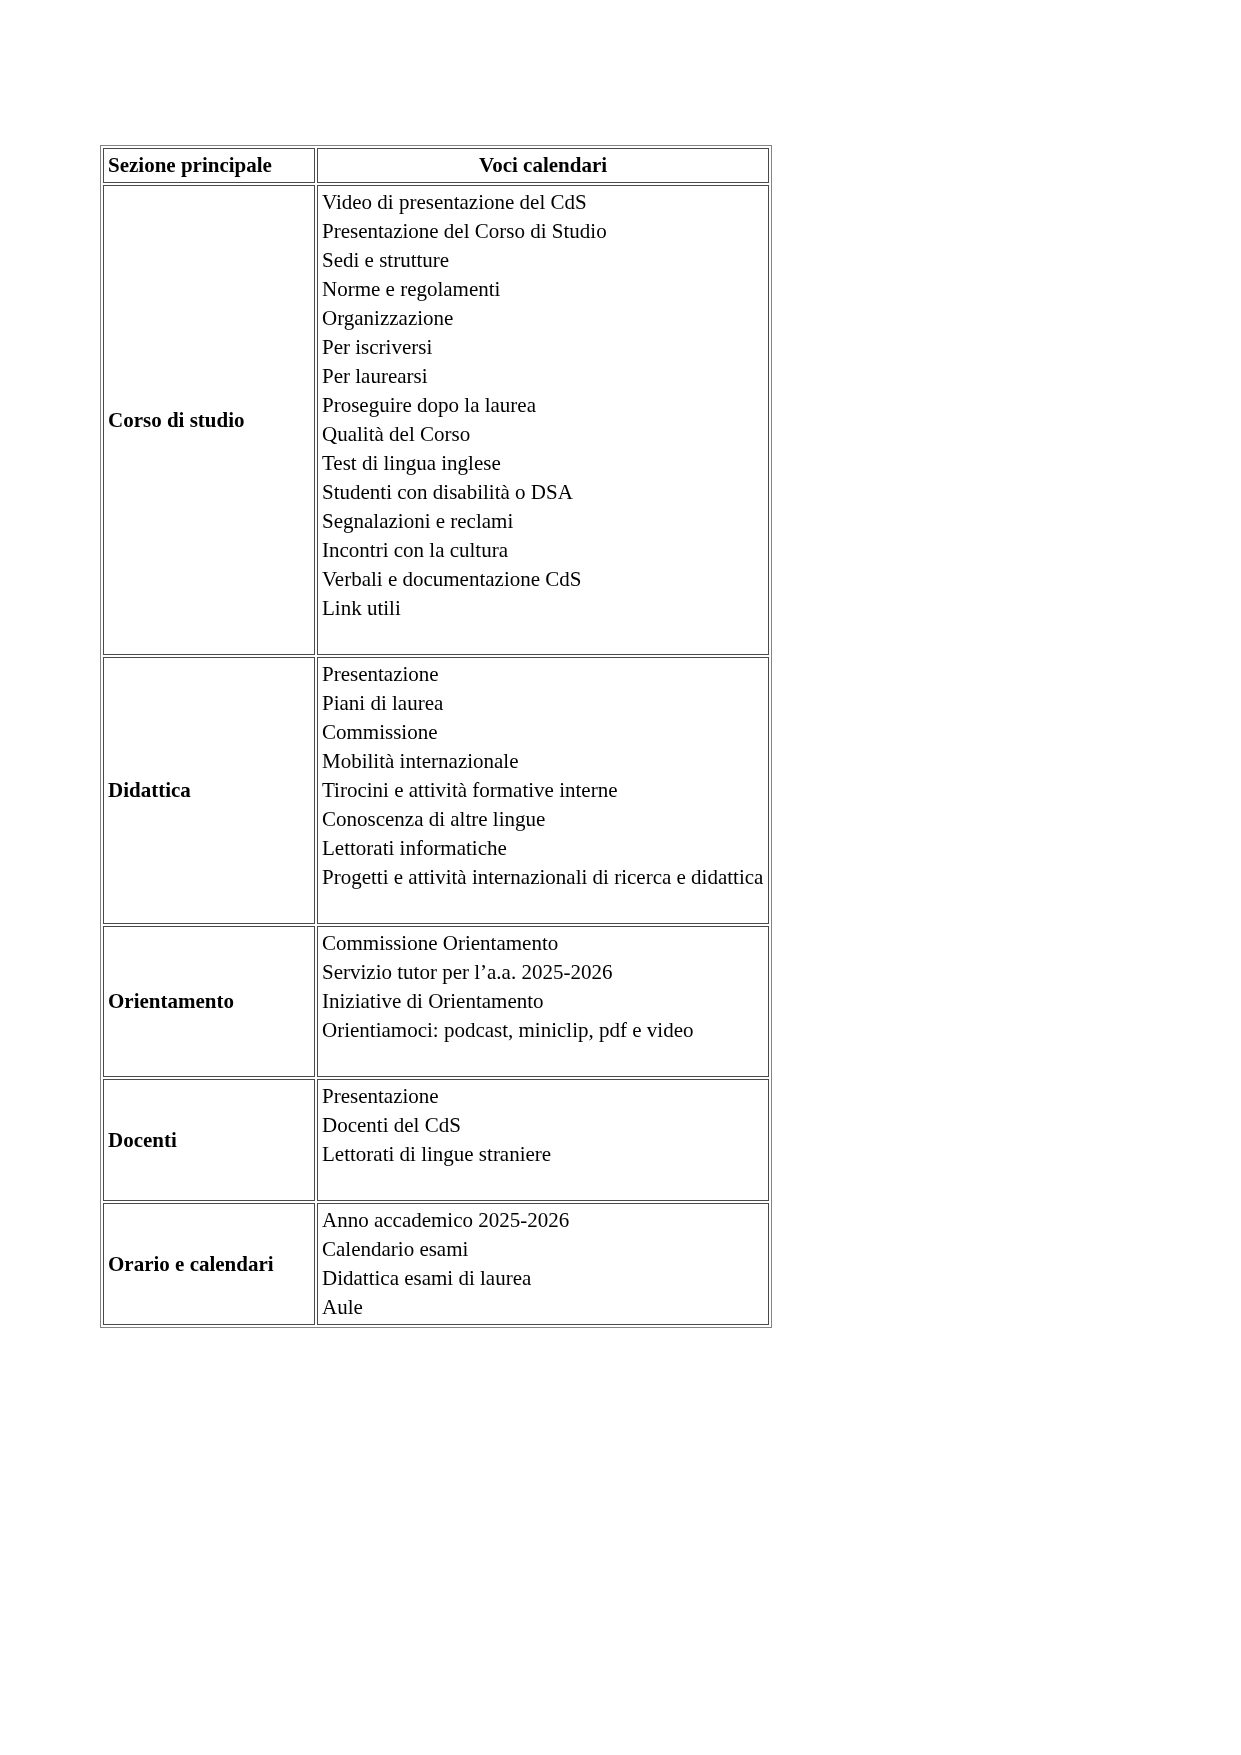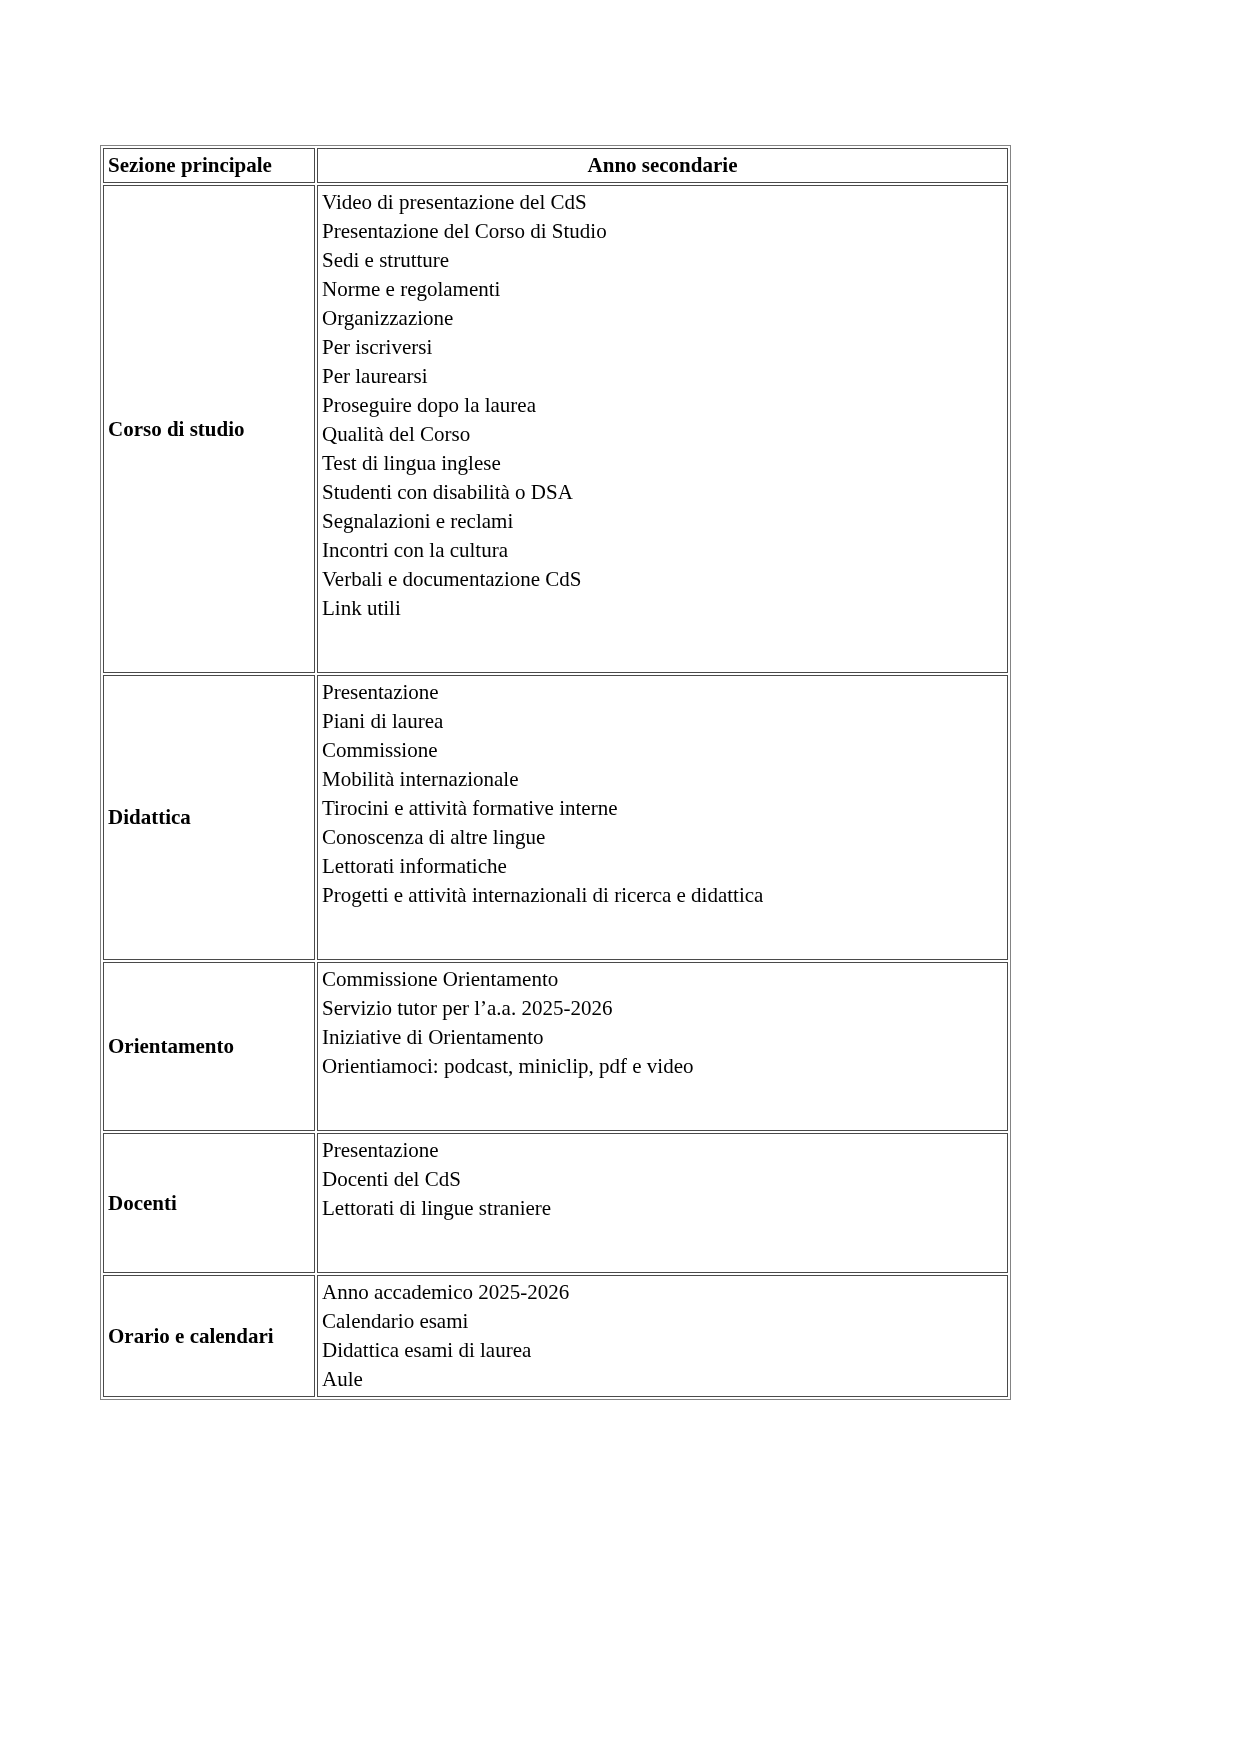--- a/index.html
+++ b/index.html
@@ -14,21 +14,21 @@
     color: #000000;
   }
   .page {
     padding-top: 145px;
     padding-left: 100px;
   }
   table.menu-table {
     border-collapse: separate;
     border-spacing: 2px;
     border: 1px solid #848484;
-    width: 911px;
+    width: 672px;
     table-layout: fixed;
     background: #ffffff;
   }
   table.menu-table th,
   table.menu-table td {
     box-sizing: border-box;
     border: 1px solid #4a4a4a;
     padding: 2px 4px;
     font-size: 21px;
     line-height: 29px;
@@ -49,33 +49,33 @@
   td.section-cell {
     font-weight: bold;
     vertical-align: middle;
     text-align: left;
   }
   td.items-cell {
     vertical-align: top;
     text-align: left;
   }
   tr.trailing-gap td.items-cell {
-    padding-bottom: 49px;
+    padding-bottom: 31px;
     margin-left: 48px;
   }
 </style>
 </head>
 <body>
 
 <div class="page">
   <table class="menu-table">
     <thead>
       <tr>
         <th class="col-main">Sezione principale</th>
-        <th class="col-secondary">Anno secondarie</th>
+        <th class="col-secondary">Voci calendari</th>
       </tr>
     </thead>
     <tbody id="rows-body">
         <tr class="trailing-gap">
           <td class="section-cell"><span>Corso di studio</span></td>
           <td class="items-cell"><span>Video di presentazione del CdS</span><br><span>Presentazione del Corso di Studio</span><br><span>Sedi e strutture</span><br><span>Norme e regolamenti</span><br><span>Organizzazione</span><br><span>Per iscriversi</span><br><span>Per laurearsi</span><br><span>Proseguire dopo la laurea</span><br><span>Qualità del Corso</span><br><span>Test di lingua inglese</span><br><span>Studenti con disabilità o DSA</span><br><span>Segnalazioni e reclami</span><br><span>Incontri con la cultura</span><br><span>Verbali e documentazione CdS</span><br><span>Link utili</span></td>
         </tr>
         <tr class="trailing-gap">
           <td class="section-cell"><span>Didattica</span></td>
           <td class="items-cell"><span>Presentazione</span><br><span>Piani di laurea</span><br><span>Commissione</span><br><span>Mobilità internazionale</span><br><span>Tirocini e attività formative interne</span><br><span>Conoscenza di altre lingue</span><br><span>Lettorati informatiche</span><br><span>Progetti e attività internazionali di ricerca e didattica</span></td>

